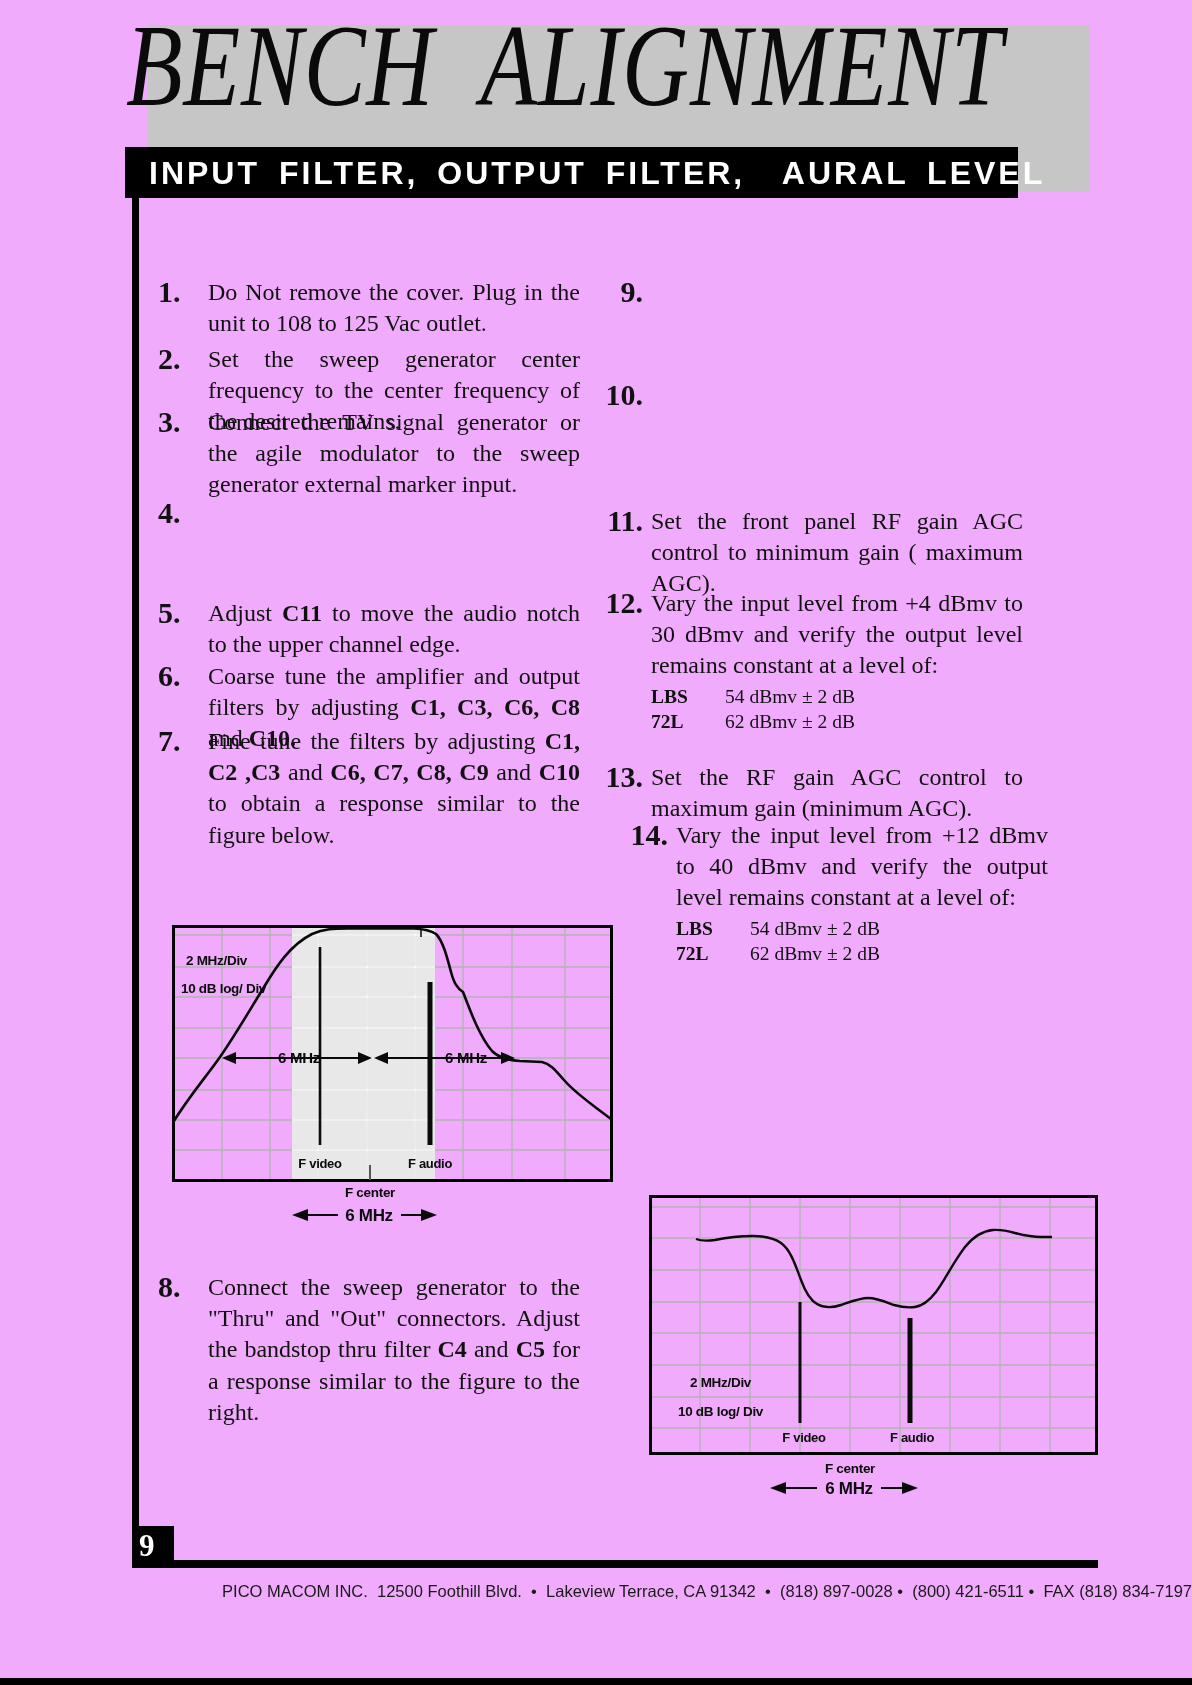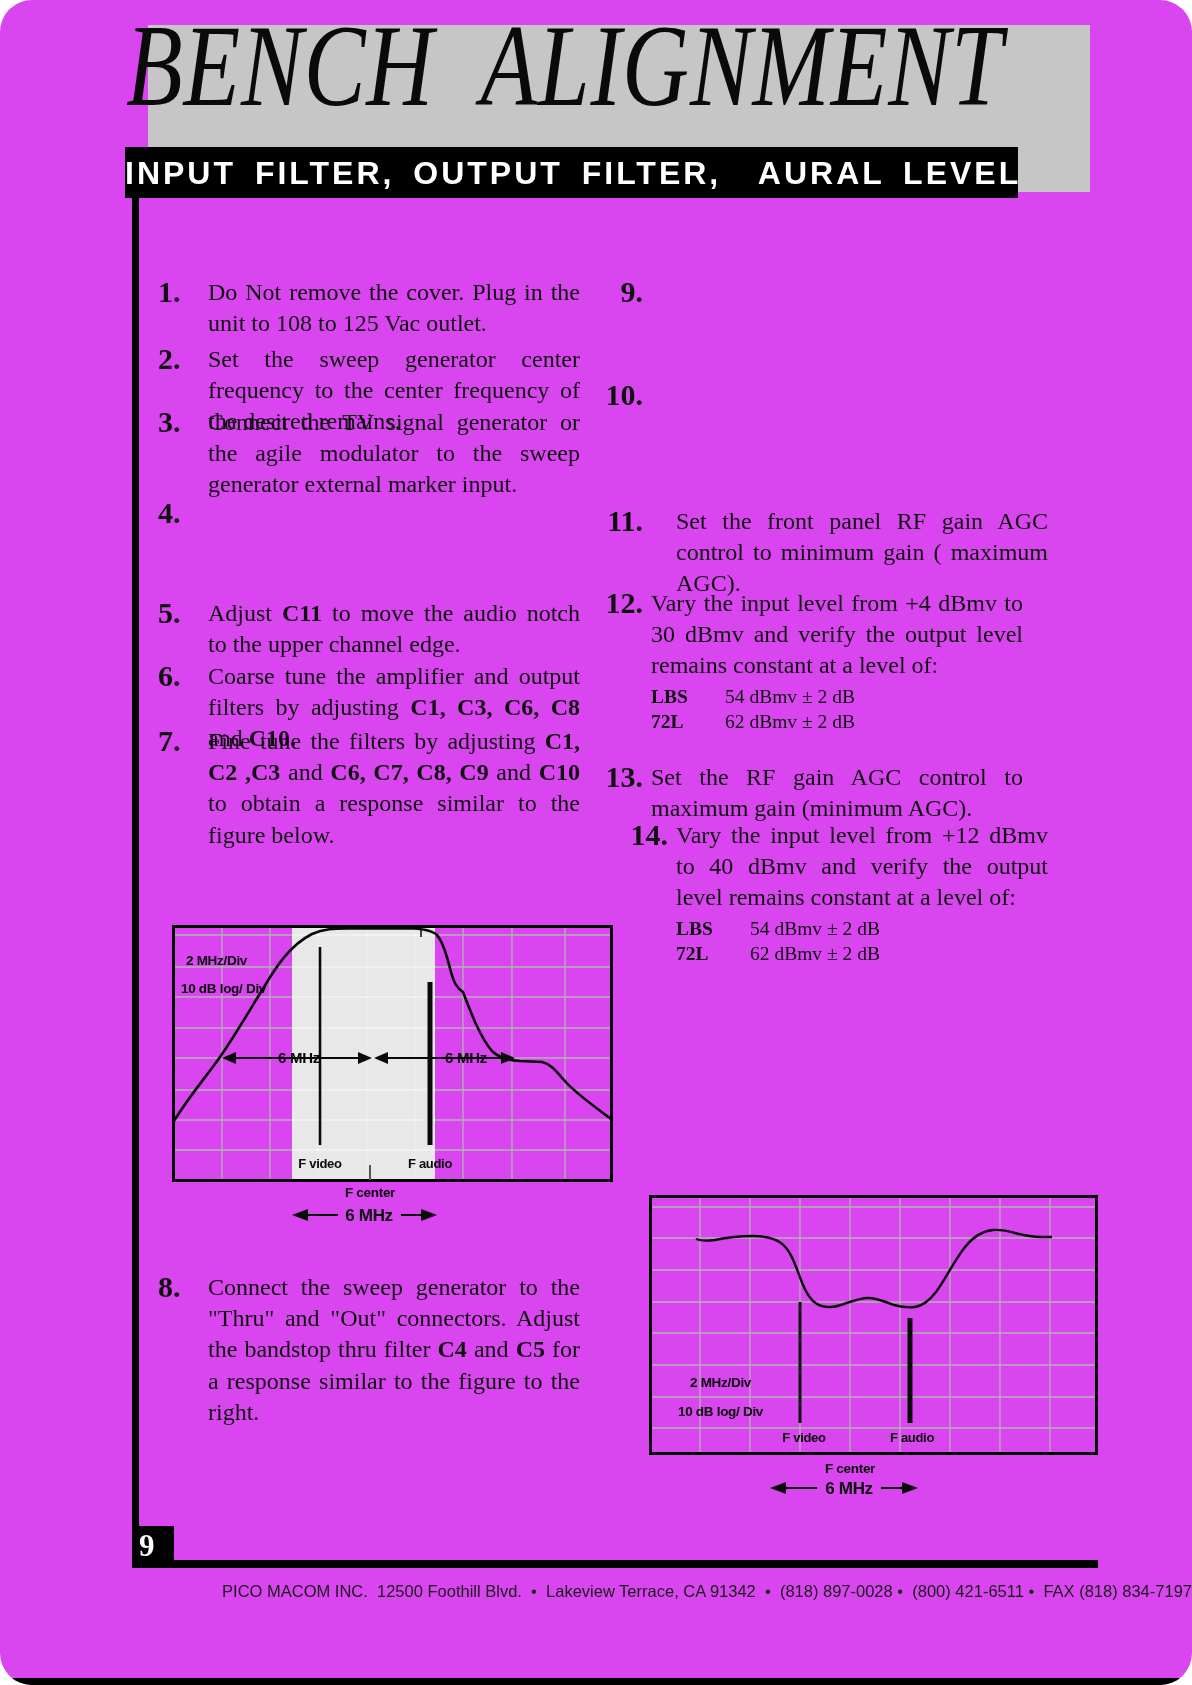--- a/index.html
+++ b/index.html
@@ -1,24 +1,24 @@
 <!DOCTYPE html>
 <html><head>
 <meta charset="utf-8">
 <style>
   html,body{margin:0;padding:0;background:#fff;}
-  .page{position:relative;width:1192px;height:1685px;background:#d946ef;overflow:hidden;
-        font-family:"Liberation Serif", serif;color:#111;border-radius:32px;}
+  .page{position:relative;width:1192px;height:1685px;background:#f0abfc;overflow:hidden;
+        font-family:"Liberation Serif", serif;color:#111;}
   .gray-band{position:absolute;left:148px;top:25px;width:942px;height:167px;background:#c6c6c6;}
   .title{position:absolute;left:126px;top:8px;margin:0;font-family:"Liberation Serif",serif;
          font-style:italic;font-weight:400;font-size:116px;line-height:1.0;color:#0a0a0a;
          transform:scaleX(0.80);transform-origin:left top;white-space:pre;letter-spacing:1px;}
   .section-bar{position:absolute;left:125px;top:147px;width:893px;height:51px;background:#000;}
   .section-bar span{display:block;color:#fff;font-family:"Liberation Sans",sans-serif;font-weight:bold;
-         font-size:32px;line-height:52px;letter-spacing:3px;word-spacing:7px;white-space:pre;}
+         font-size:32px;line-height:52px;letter-spacing:3px;word-spacing:7px;padding-left:24px;white-space:pre;}
   .left-rule{position:absolute;left:132px;top:198px;width:7px;height:1362px;background:#000;}
   .bottom-rule{position:absolute;left:132px;top:1560px;width:966px;height:8px;background:#000;}
   .pagenum{position:absolute;left:132px;top:1526px;width:42px;height:40px;background:#000;}
   .pagenum span{display:block;color:#fff;font-family:"Liberation Serif",serif;font-weight:bold;
          font-size:31px;line-height:40px;padding-left:7px;}
   .footer{position:absolute;left:0;top:1582px;width:1192px;text-align:right;
          font-family:"Liberation Sans",sans-serif;font-size:16.5px;color:#1a1a1a;white-space:pre;}
   .bottom-edge{position:absolute;left:0;top:1678px;width:1192px;height:7px;background:#000;}
 
   .step{position:absolute;display:flex;}
@@ -97,21 +97,21 @@
         <div class="step-runs"><span>Connect the sweep generator to the "Thru" and "Out" connectors. Adjust the bandstop thru filter </span><b>C4</b><span> and </span><b>C5</b><span> for a response similar to the figure to the right.</span></div>
       </div>
   </div>
 
   <div class="step col-r" style="left:599px;top:277px;">
     <div class="step-num">9.</div>
   </div>
   <div class="step col-r" style="left:599px;top:380px;">
     <div class="step-num">10.</div>
   </div>
-  <div class="step col-r" style="left:599px;top:506px;gap:25px;">
+  <div class="step col-r" style="left:599px;top:506px;">
     <div class="step-num">11.</div>
     <div class="step-body">
         <div class="step-runs"><span>Set the front panel RF gain AGC control to minimum gain ( maximum AGC).</span></div>
       </div>
   </div>
   <div class="step col-r" style="left:599px;top:588px;">
     <div class="step-num">12.</div>
     <div class="step-body">
       <div class="step-runs"><span>Vary the input level from +4 dBmv to 30 dBmv and verify the output level remains constant at a level of:</span></div>
       <div class="level-rows">

